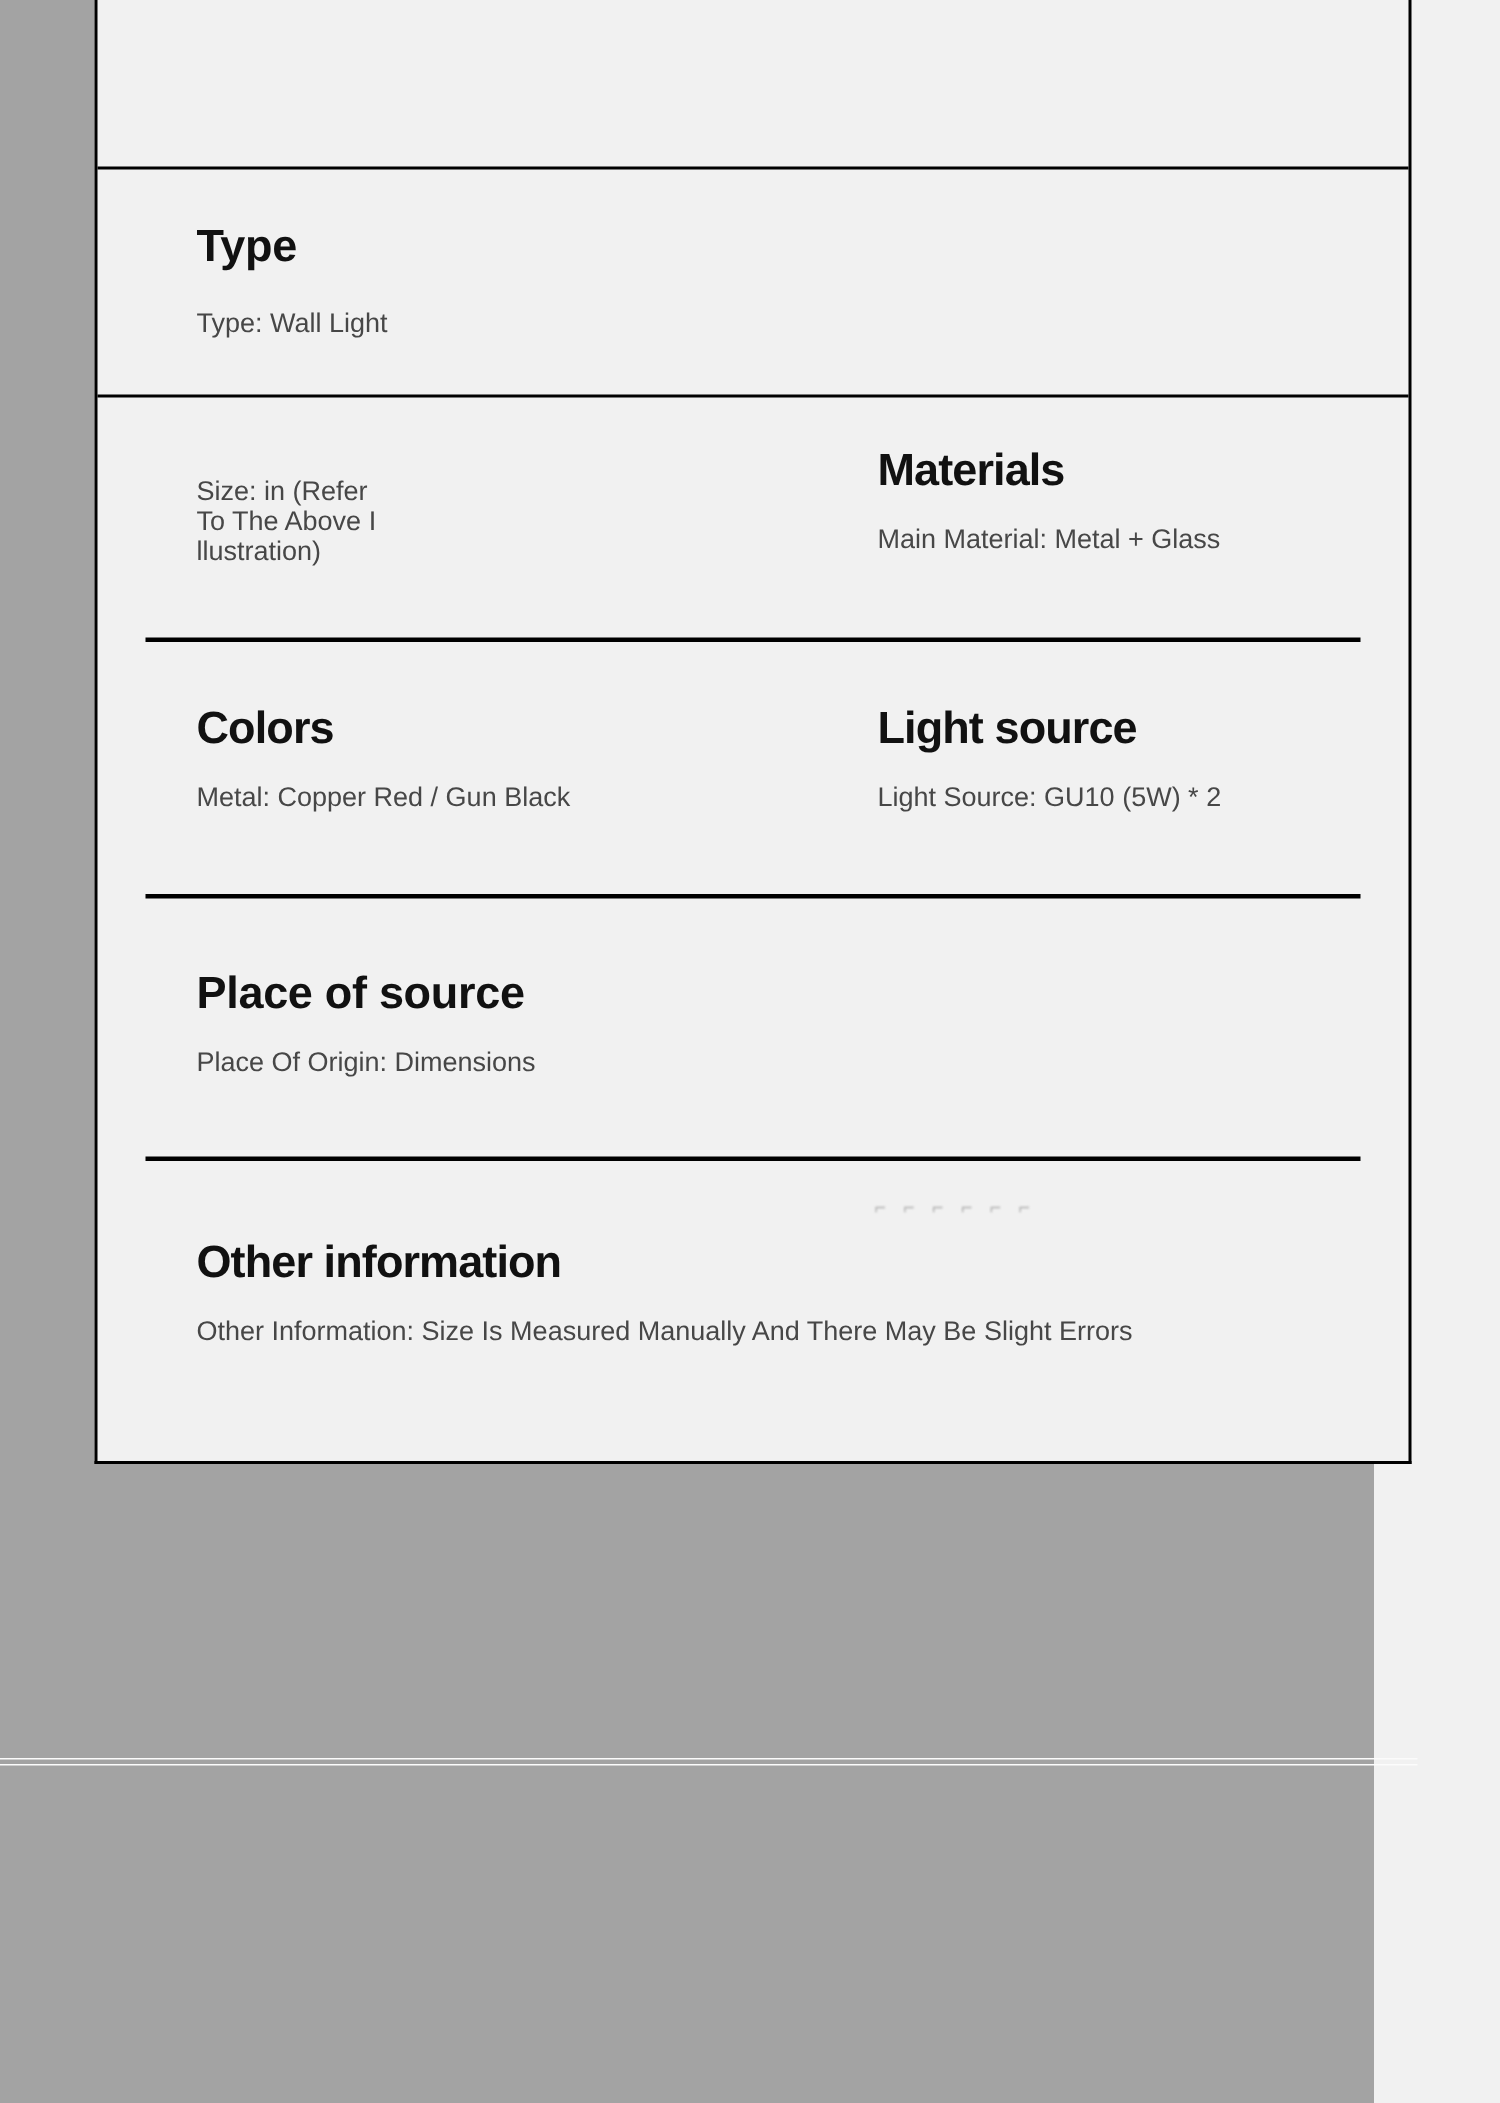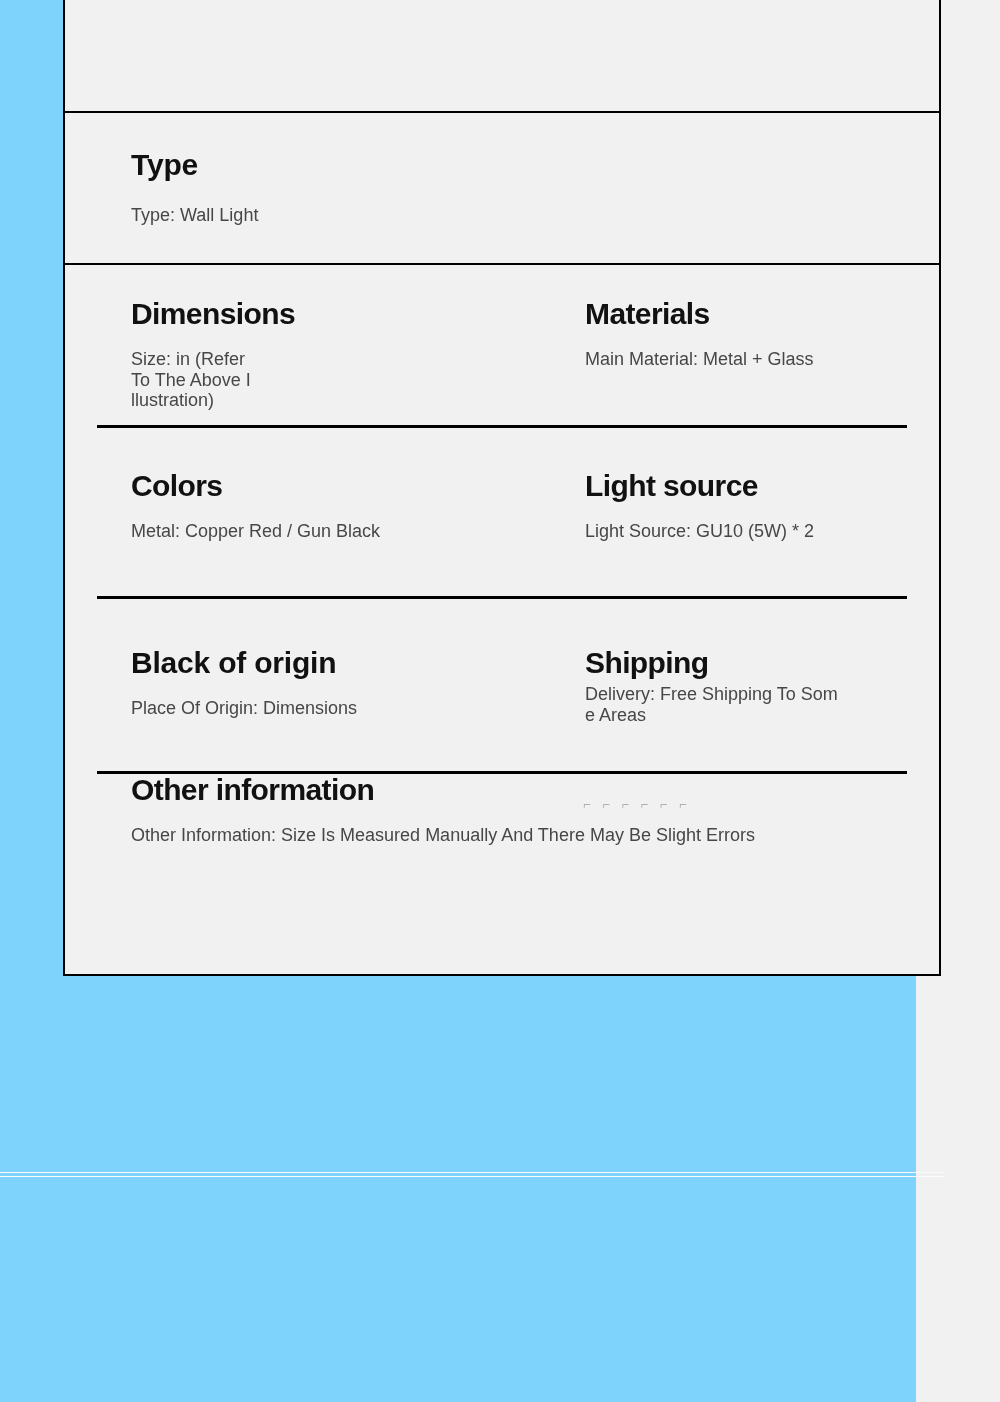--- a/index.html
+++ b/index.html
@@ -12,21 +12,21 @@
     background: #f1f1f1;
     font-family: "Liberation Sans", sans-serif;
     -webkit-font-smoothing: antialiased;
     overflow: hidden;
   }
 
   .page {
     position: relative;
     width: 916px;
     height: 1402px;
-    background: #7dd3fc;
+    background: #a3a3a3;
   }
 
   
   .spec-card {
     position: absolute;
     left: 63px;
     top: -2px;
     width: 874px;
     background: #f1f1f1;
     border: 2px solid #000000;
@@ -112,21 +112,21 @@
     white-space: pre-line;
   }
 
   .gap-sm { height: 19px; }
   .gap-md { height: 24px; }
 
   
   .row-dim      { padding-top: 33px; height: 160px; }
   .row-colors   { padding-top: 42px; height: 168px; justify-content: flex-end; }
   .row-origin   { padding-top: 48px; height: 172px; }
-  .row-other    { height: 200px; }
+  .row-other    { padding-top: 52px; height: 200px; }
 
   
   .watermark {
     position: absolute;
     color: rgba(70,70,70,0.38);
     font-size: 13px;
     letter-spacing: 4px;
     font-weight: bold;
     pointer-events: none;
     user-select: none;
@@ -147,21 +147,20 @@
     <div class="section section-type">
       <div class="heading">Type</div>
       <div class="gap-md"></div>
       <div class="body-text">Type: Wall Light</div>
     </div>
 
     <div class="section section-grid">
 
       <div class="row row-dim">
         <div class="cell cell-left">
-          <div class="heading heading-condensed">Dimensions</div>
           <div class="gap-sm"></div>
           <div class="body-text">Size: in (Refer
 To The Above I
 llustration)</div>
         </div>
         <div class="cell cell-right">
           <div class="heading heading-condensed">Materials</div>
           <div class="gap-sm"></div>
           <div class="body-text">Main Material: Metal + Glass</div>
         </div>
@@ -179,28 +178,23 @@
           <div class="heading heading-condensed">Light source</div>
           <div class="gap-sm"></div>
           <div class="body-text">Light Source: GU10 (5W) * 2</div>
         </div>
       </div>
 
       <div class="row-divider"></div>
 
       <div class="row row-origin">
         <div class="cell cell-left">
-          <div class="heading">Black of origin</div>
+          <div class="heading">Place of source</div>
           <div class="gap-sm"></div>
           <div class="body-text">Place Of Origin: Dimensions</div>
-        </div>
-        <div class="cell cell-right">
-          <div class="heading heading-condensed">Shipping</div>
-          <div class="body-text" style="margin-top:5px;">Delivery: Free Shipping To Som
-e Areas</div>
         </div>
       </div>
 
       <div class="row-divider"></div>
 
       <div class="row row-other">
         <div class="cell cell-full">
           <div class="heading heading-condensed">Other information</div>
           <div class="gap-sm"></div>
           <div class="body-text">Other Information: Size Is Measured Manually And There May Be Slight Errors</div>

